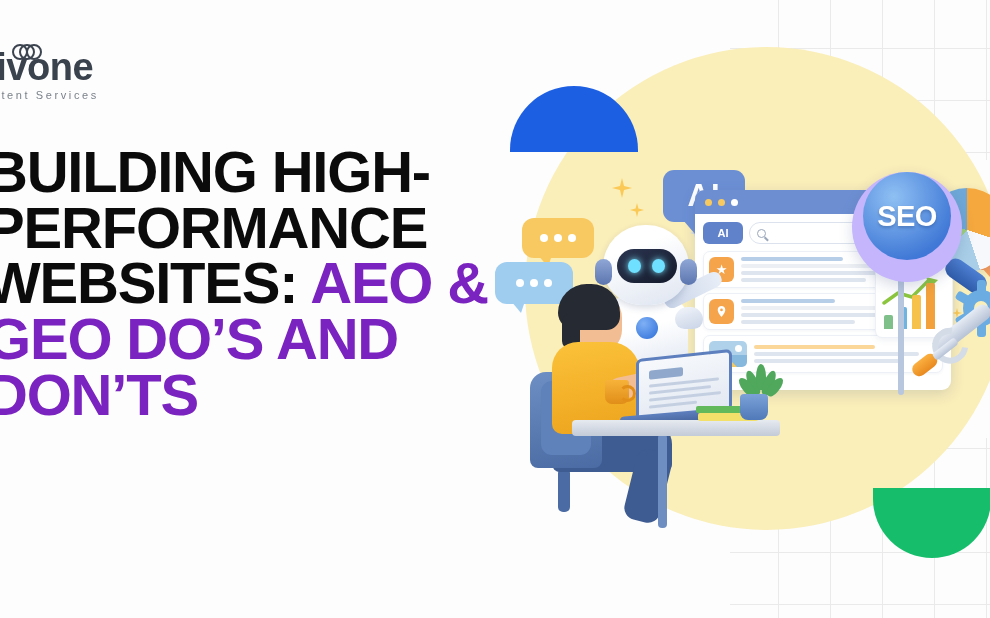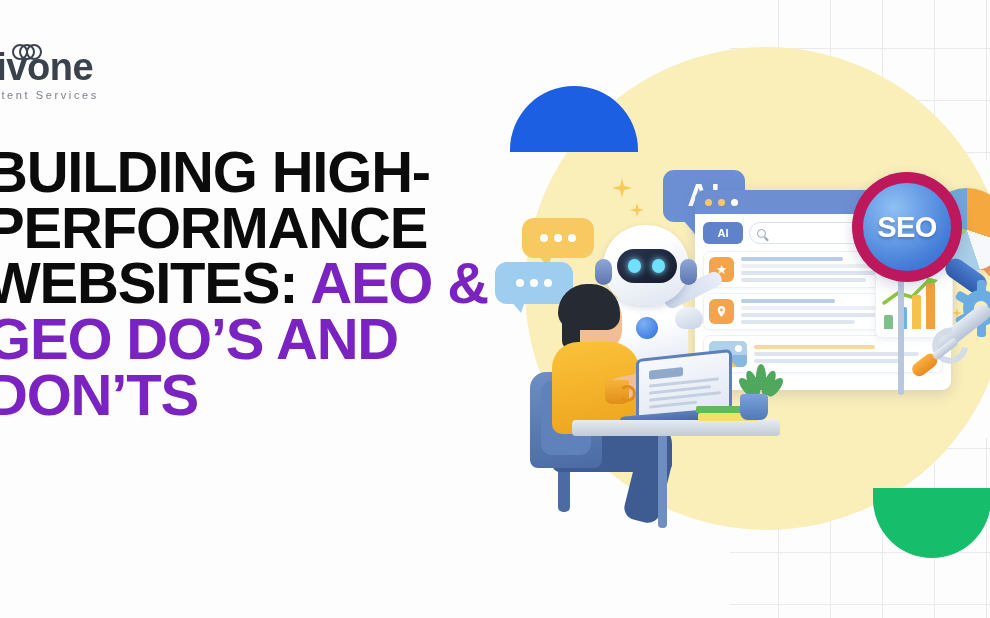--- a/index.html
+++ b/index.html
@@ -275,23 +275,23 @@
   }
   .chart-bars { position:absolute; left:8px; bottom:8px; display:flex; align-items:flex-end; gap:5px; }
   .chart-bars b { display:block; width:9px; border-radius:2px 2px 0 0; }
   .trend {
     position:absolute; left:6px; bottom:30px; width:62px; height:32px;
   }
 
   
   .mag-ring {
     position:absolute; left:352px; top:152px; width:110px; height:110px;
-    border-radius:50%; background:#be185d;
+    border-radius:50%; background:#c4b5fd;
     box-shadow:0 5px 14px rgba(60,80,130,.2);
-    display:flex; align-items:center; justify-content:center;
+    display:flex; justify-content:center;
   }
   .mag-lens {
     width:88px; height:88px; border-radius:50%;
     background:radial-gradient(circle at 35% 28%,#8FC0F3,#3F78D6 75%);
     display:flex; align-items:center; justify-content:center;
     color:#FFF; font-size:29px; font-weight:bold; letter-spacing:-0.5px;
     text-shadow:0 2px 3px rgba(20,50,110,.3);
   }
   .mag-handle {
     position:absolute; left:443px; top:246px; width:46px; height:20px;

